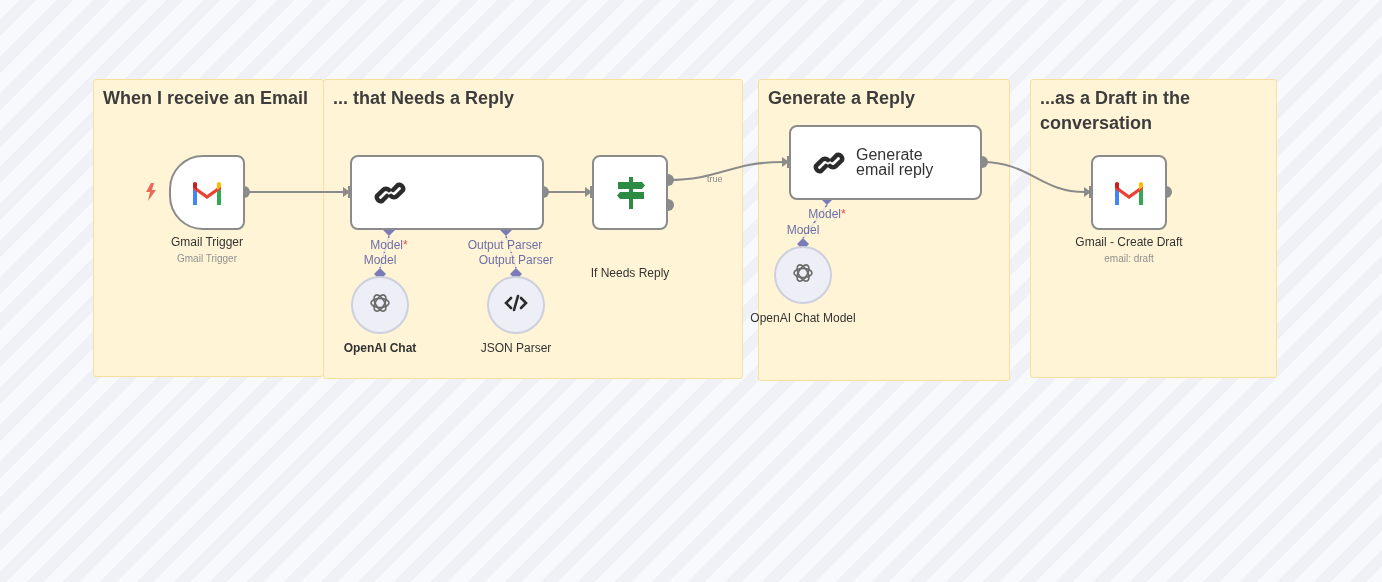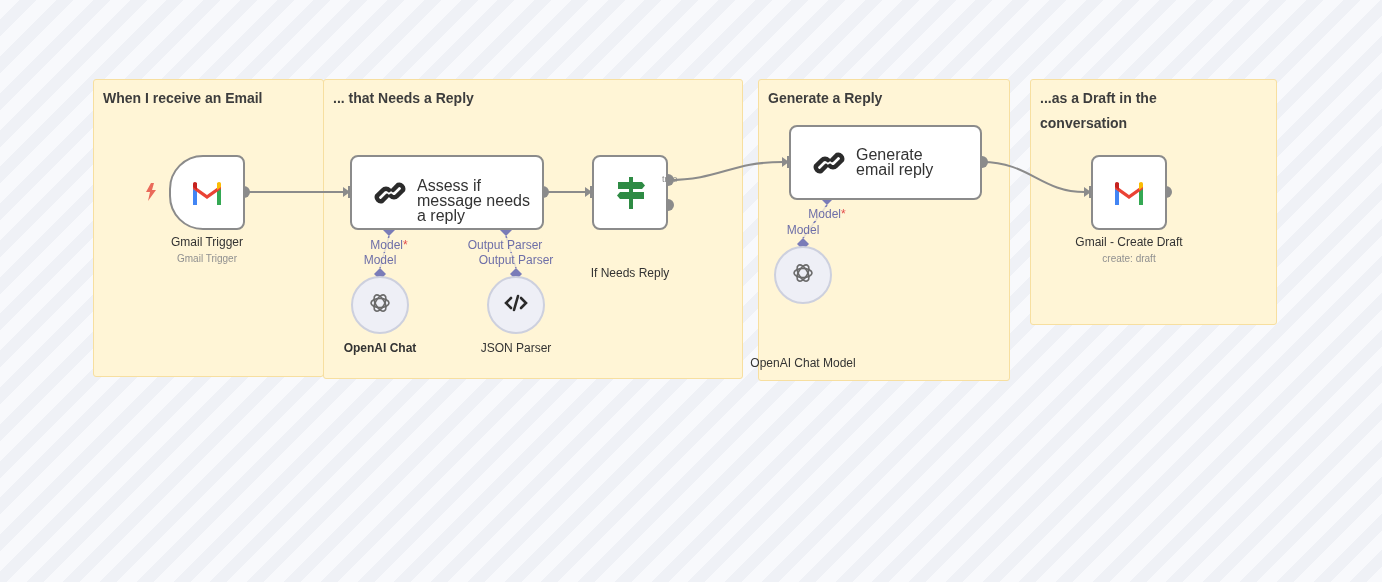--- a/index.html
+++ b/index.html
@@ -8,21 +8,21 @@
     font-family: "Liberation Sans", "DejaVu Sans", sans-serif;
     background-color: #f7f8fb;
     background-image: repeating-linear-gradient(135deg, #f8f9fc 0px, #f8f9fc 14px, #eff1f6 14px, #eff1f6 26px);
   }
   .sticky {
     position: absolute; background: #fff5d6; border: 1px solid #f7dfa0;
     border-radius: 3px; box-sizing: border-box;
   }
   .sticky-title {
     position: absolute; left: 9px; top: 6px; right: 10px;
-    font-size: 14px; font-weight: bold; color: #3d3d3d; line-height: 25px;
+    font-size: 18px; font-weight: bold; color: #3d3d3d; line-height: 25px;
   }
   .node {
     position: absolute; background: #fff; border: 2px solid #8b8b8b;
     border-radius: 8px; box-sizing: border-box;
   }
   .node.trigger { border-radius: 34px 8px 8px 34px; }
   .node-label {
     position: absolute; font-size: 12px; color: #333; white-space: nowrap;
     transform: translateX(-50%); text-align: center;
   }
@@ -52,21 +52,21 @@
 
 <div class="sticky" style="left:93px;top:79px;width:231px;height:298px;">
   <div class="sticky-title">When I receive an Email</div>
 </div>
 <div class="sticky" style="left:323px;top:79px;width:420px;height:300px;padding-left:21px;">
   <div class="sticky-title">... that Needs a Reply</div>
 </div>
 <div class="sticky" style="left:758px;top:79px;width:252px;height:302px;">
   <div class="sticky-title">Generate a Reply</div>
 </div>
-<div class="sticky" style="left:1030px;top:79px;width:247px;height:246px;">
+<div class="sticky" style="left:1030px;top:79px;width:247px;height:299px;">
   <div class="sticky-title" style="right:40px;">...as a Draft in the conversation</div>
 </div>
 
 <svg class="edges" width="1382" height="582">
   <g fill="none" stroke="#8b8b8b" stroke-width="2">
     <path d="M244 192 L344 192"></path>
     <path d="M543 192 L586 192"></path>
     <path d="M668 180 C 720 180, 730 162, 783 162"></path>
     <path d="M982 162 C 1030 162, 1040 192, 1085 192"></path>
   </g>
@@ -129,21 +129,20 @@
 
 <div class="node" style="left:350px;top:155px;width:194px;height:75px;">
   <div class="icon-center" style="left:22px;top:20px;">
     <svg width="32" height="32" viewBox="0 0 32 32">
         <g fill="none" stroke="#2b2b2b" stroke-width="4.5" stroke-linecap="round">
           <path d="M13 19 L8 24 a4 4 0 0 1 -5 -5 L9 13 a4 4 0 0 1 6 0"></path>
           <path d="M19 13 L24 8 a4 4 0 0 1 5 5 L23 19 a4 4 0 0 1 -6 0"></path>
         </g>
       </svg>
   </div>
-  <div class="wide-text" style="width:115px;top:21px;">Assess if message needs a reply</div>
 </div>
 <div class="port-label" style="left:389px;top:238px;"><span>Model</span><span class="req">*</span></div>
 <div class="port-label" style="left:505px;top:238px;">Output Parser</div>
 <div class="port-label" style="left:380px;top:253px;">Model</div>
 <div class="port-label" style="left:516px;top:253px;">Output Parser</div>
 
 <div class="sub-node" style="left:351px;top:276px;">
   <span>
     <svg width="24" height="24" viewBox="0 0 24 24">
         <g fill="none" stroke="#6a6a6a" stroke-width="1.6">
@@ -173,21 +172,21 @@
   <div class="icon-center" style="left:22px;top:20px;">
     <svg width="30" height="32" viewBox="0 0 30 32">
         <g fill="#2e8b44">
           <rect x="13" y="0" width="4" height="32"></rect>
           <path d="M2 5 H26 L29 8.5 L26 12 H2 Z"></path>
           <path d="M28 15 H4 L1 18.5 L4 22 H28 Z"></path>
         </g>
       </svg>
   </div>
 </div>
-<div class="true-label" style="left:662px;top:174px;">true</div>
+<div class="true-label" style="left:707px;top:174px;">true</div>
 <div class="node-label" style="left:630px;top:235px;margin-top:31px;">If Needs Reply</div>
 
 <div class="node" style="left:789px;top:125px;width:193px;height:75px;">
   <div class="icon-center" style="left:22px;top:20px;">
     <svg width="32" height="32" viewBox="0 0 32 32">
         <g fill="none" stroke="#2b2b2b" stroke-width="4.5" stroke-linecap="round">
           <path d="M13 19 L8 24 a4 4 0 0 1 -5 -5 L9 13 a4 4 0 0 1 6 0"></path>
           <path d="M19 13 L24 8 a4 4 0 0 1 5 5 L23 19 a4 4 0 0 1 -6 0"></path>
         </g>
       </svg>
@@ -201,27 +200,27 @@
   <span>
     <svg width="24" height="24" viewBox="0 0 24 24">
         <g fill="none" stroke="#6a6a6a" stroke-width="1.6">
           <ellipse cx="12" cy="12" rx="9" ry="4.5"></ellipse>
           <ellipse cx="12" cy="12" rx="9" ry="4.5" transform="rotate(60 12 12)"></ellipse>
           <ellipse cx="12" cy="12" rx="9" ry="4.5" transform="rotate(120 12 12)"></ellipse>
         </g>
       </svg>
   </span>
 </div>
-<div class="node-label" style="left:803px;top:311px;margin-top:45px;">OpenAI Chat Model</div>
+<div class="node-label" style="left:803px;top:311px;">OpenAI Chat Model</div>
 
 <div class="node" style="left:1091px;top:155px;width:76px;height:75px;">
   <div class="icon-center" style="left:20px;top:24px;">
     <svg width="32" height="24" viewBox="0 0 32 24">
       <path d="M2 24 V6 L6 9 V24 Z" fill="#4285f4"></path>
       <path d="M26 24 V9 L30 6 V24 Z" fill="#34a853"></path>
       <path d="M2 4 L16 14 L30 4 V8 L16 18 L2 8 Z" fill="#ea4335"></path>
       <path d="M26 9 L30 6 V3 C30 1, 28 0, 26 2 Z" fill="#fbbc04"></path>
       <path d="M2 6 V3 C2 1, 4 0, 6 2 L6 9 Z" fill="#c5221f"></path>
     </svg>
   </div>
 </div>
 <div class="node-label" style="left:1129px;top:235px;">Gmail - Create Draft</div>
-<div class="node-sub" style="left:1129px;top:253px;">create: draft</div>
+<div class="node-sub" style="left:1129px;top:253px;">email: draft</div>
 
 </body></html>

